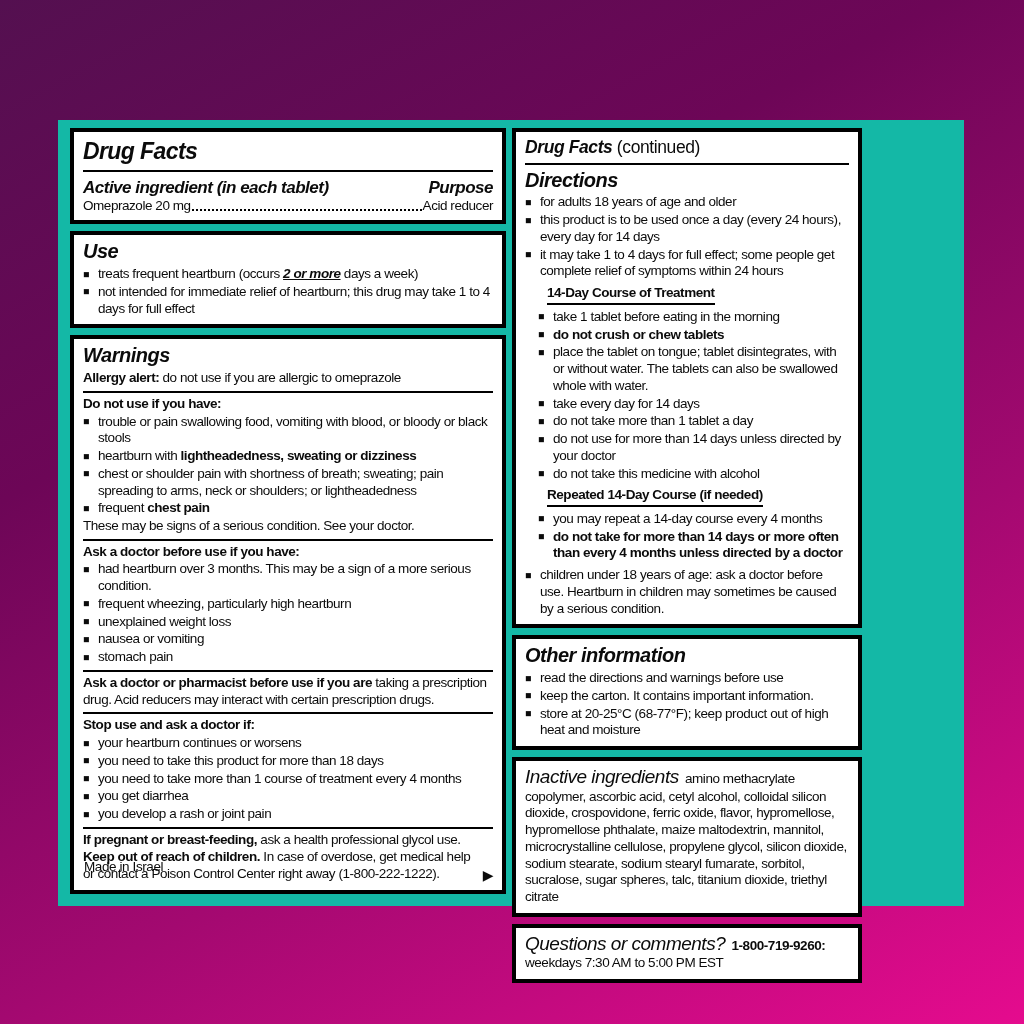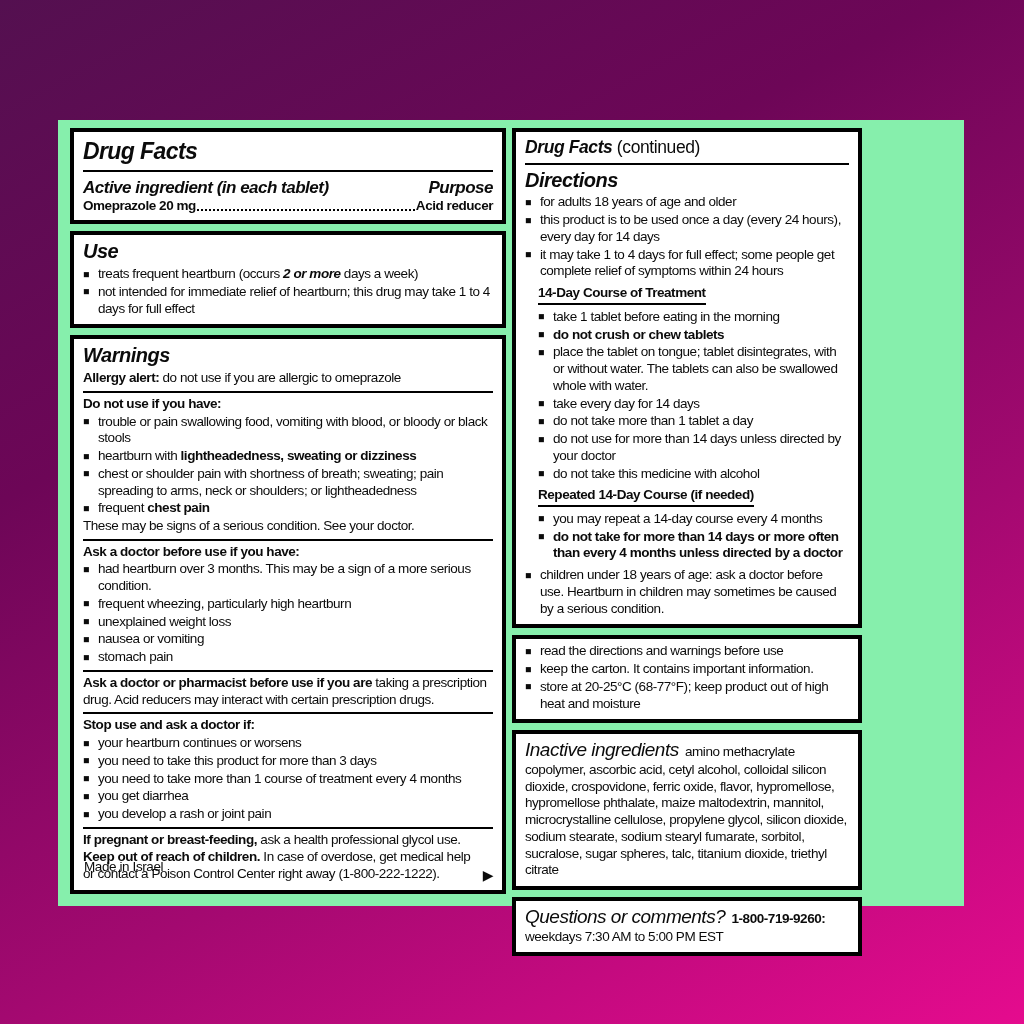--- a/index.html
+++ b/index.html
@@ -3,44 +3,44 @@
 <meta charset="utf-8">
 <style>
   html,body{margin:0;padding:0;width:1024px;height:1024px;overflow:hidden;}
   body{
     background:linear-gradient(152deg,#541050 0%,#6d0657 32%,#a30970 65%,#e50b8e 100%);
     font-family:"Liberation Sans","DejaVu Sans",sans-serif;
     color:#0b0b0b;
   }
   .card{
     position:absolute;left:58px;top:120px;width:906px;height:786px;
-    background:#86efac;
+    background:#14b8a6;
   }
   .col{position:absolute;top:8px;font-size:13.5px;line-height:1.24;letter-spacing:-0.45px;}
   .col-left{left:12px;width:436px;}
   .col-right{left:454px;width:350px;}
   .box{border:4px solid #000;background:#fff;padding:3px 9px 6px 9px;margin-bottom:7px;}
   .df-title{font-size:23px;font-weight:bold;font-style:italic;letter-spacing:-0.6px;padding:2px 0 3px 0;}
   .df-cont{font-size:17.5px;padding:2px 0 3px 0;letter-spacing:-0.4px;}
   .df-cont .bi{font-weight:bold;font-style:italic;}
   .hrule{border-top:2px solid #000;margin:1px 0 3px 0;}
   .rule{border-top:2px solid #000;margin:4px 0 3px 0;}
   .ai-row{display:flex;justify-content:space-between;font-weight:bold;font-style:italic;font-size:17px;letter-spacing:-0.5px;padding-top:2px;text-align:right;}
-  .leader{display:flex;align-items:flex-end;font-weight:bold;}
+  .leader{display:flex;align-items:flex-end;}
   .dots{flex:1;border-bottom:2.5px dotted #000;margin:0 1px 3px 1px;}
   .sec-title{font-size:20px;font-weight:bold;font-style:italic;letter-spacing:-0.5px;margin:1px 0 2px 0;}
   .inline-title{font-size:19px;font-weight:normal;font-style:italic;letter-spacing:-0.5px;margin-right:3px;}
   .bullet{position:relative;padding-left:15px;margin:1px 0;}
   .sq{position:absolute;left:0;top:1.5px;font-size:10.5px;font-style:normal;font-weight:normal;}
   .b{font-weight:bold;}
-  .em-u{font-weight:bold;font-style:italic;margin-top:26px;}
+  .em-u{font-weight:bold;font-style:italic;text-decoration:underline;margin-top:26px;}
   .para{margin:1px 0;}
   .head{font-weight:bold;margin-top:2px;}
   .indent{margin-left:13px;}
-  .subhead{font-weight:bold;display:inline-block;border-bottom:2px solid #000;padding-bottom:1px;margin:4px 0 3px 13px;}
+  .subhead{font-weight:bold;display:inline-block;border-bottom:2px solid #000;padding-bottom:1px;margin:4px 0 3px 22px;}
   .arrow-para{position:relative;padding-right:16px;}
   .arrow{position:absolute;right:0;bottom:-1px;font-size:14px;}
   .made-in{position:absolute;left:14px;bottom:25px;font-size:13.5px;letter-spacing:-0.4px;}
   .gap-top{margin-top:5px;}
 </style>
 </head>
 <body>
 
 <div class="card">
 
@@ -114,21 +114,21 @@
       <div class="para">
         <span class="b">Ask a doctor or pharmacist before use if you are</span><span> taking a prescription drug. Acid reducers may interact with certain prescription drugs.</span>
       </div>
       <div class="rule"></div>
 
       <div class="head">Stop use and ask a doctor if:</div>
       <div class="bullet">
         <span class="sq">■</span><span>your heartburn continues or worsens</span>
       </div>
       <div class="bullet">
-        <span class="sq">■</span><span>you need to take this product for more than 3 days</span>
+        <span class="sq">■</span><span>you need to take this product for more than 18 days</span>
       </div>
       <div class="bullet">
         <span class="sq">■</span><span>you need to take more than 1 course of treatment every 4 months</span>
       </div>
       <div class="bullet">
         <span class="sq">■</span><span>you get diarrhea</span>
       </div>
       <div class="bullet">
         <span class="sq">■</span><span>you develop a rash or joint pain</span>
       </div>
@@ -199,20 +199,21 @@
           <span class="sq">■</span><span class="b">do not take for more than 14 days or more often than every 4 months unless directed by a doctor</span>
         </div>
       </div>
 
       <div class="bullet gap-top">
         <span class="sq">■</span><span>children under 18 years of age: ask a doctor before use. Heartburn in children may sometimes be caused by a serious condition.</span>
       </div>
     </div>
 
     <div class="box">
+      <div class="sec-title">Other information</div>
       <div class="bullet">
         <span class="sq">■</span><span>read the directions and warnings before use</span>
       </div>
       <div class="bullet">
         <span class="sq">■</span><span>keep the carton. It contains important information.</span>
       </div>
       <div class="bullet">
         <span class="sq">■</span><span>store at 20-25°C (68-77°F); keep product out of high heat and moisture</span>
       </div>
     </div>

